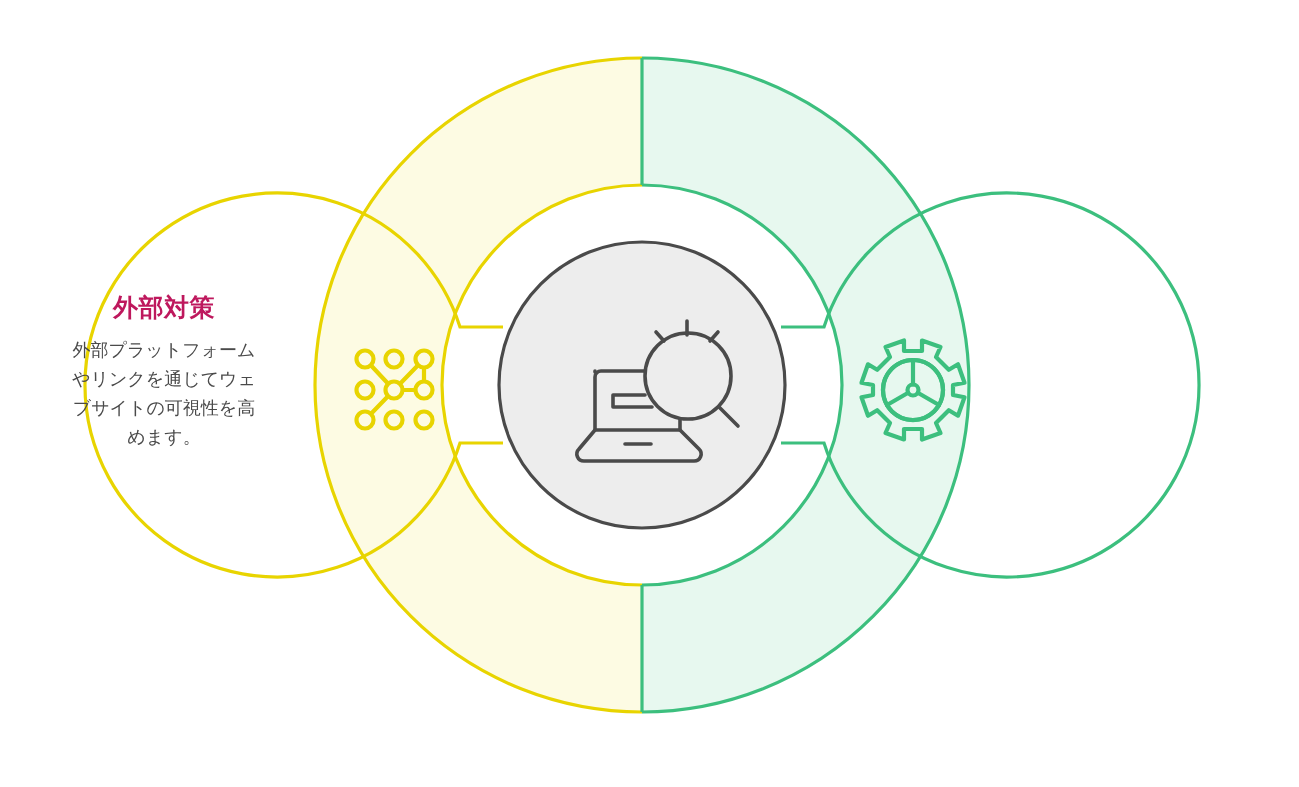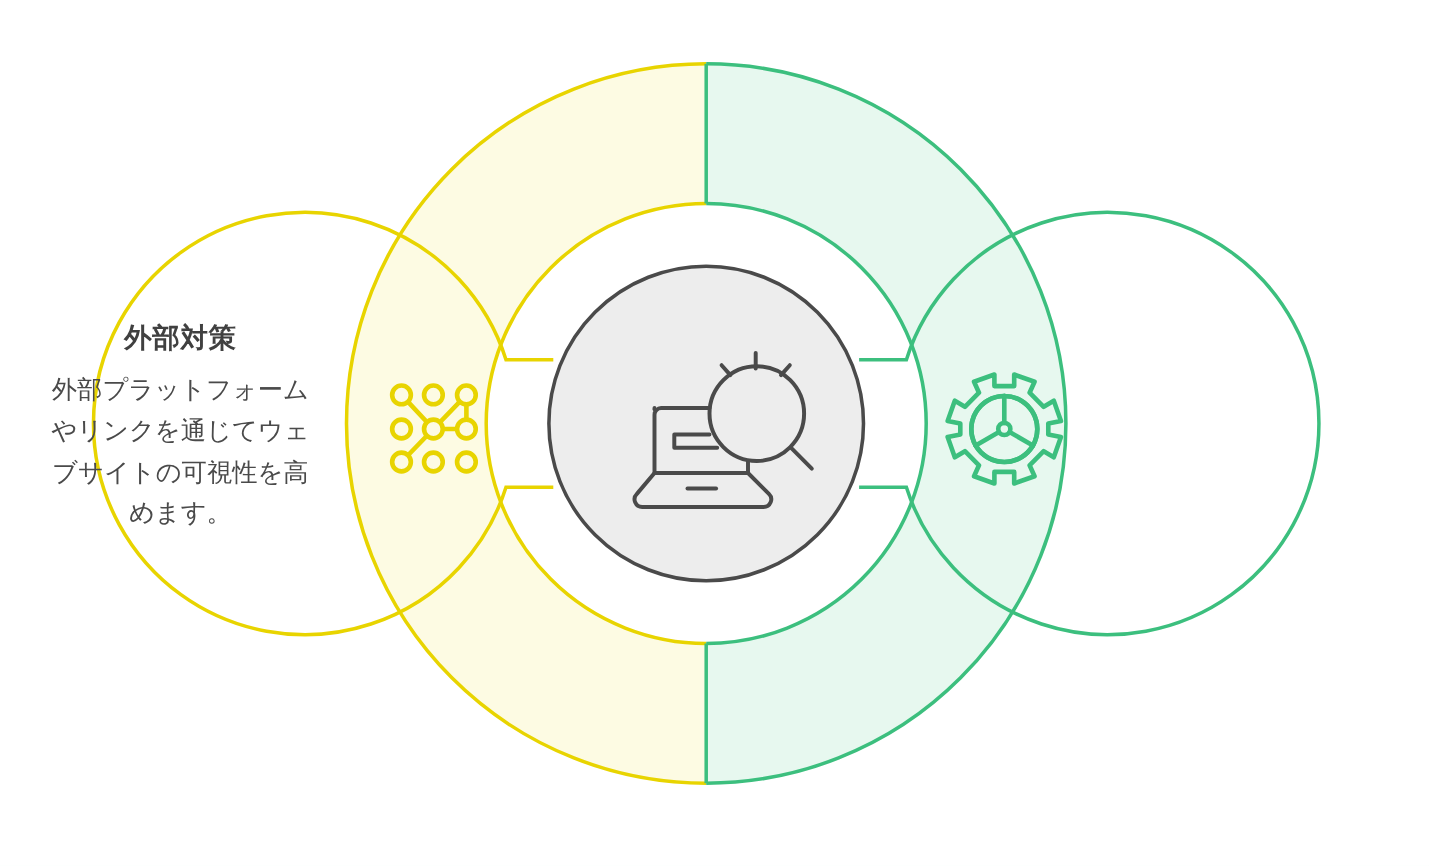--- a/index.html
+++ b/index.html
@@ -31,25 +31,25 @@
   .side-panel.left  { left: 38px;  text-align: center; }
   .side-panel.right { left: 1008px; text-align: center; }
 
   .panel-title {
     font-size: 25px;
     font-weight: bold;
     letter-spacing: 0.5px;
     margin: 0 0 14px 0;
     line-height: 1.2;
   }
-  .panel-title.yellow { color: #404040; }
+  .panel-title.yellow { color: #be185d; }
   .panel-title.green  { color: #3CBF7E; }
 
   .panel-body {
-    font-size: 23px;
+    font-size: 18px;
     line-height: 1.62;
     color: #4a4a4a;
     margin: 0;
     white-space: pre-line;
   }
 
   
   #diagram {
     position: absolute;
     left: 0;

